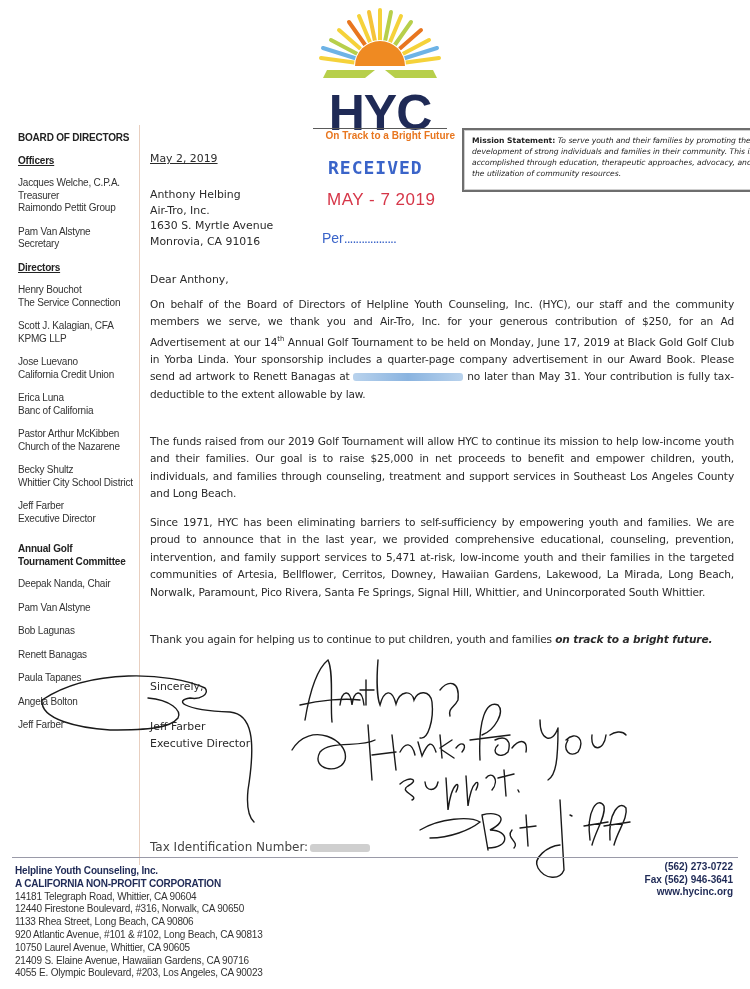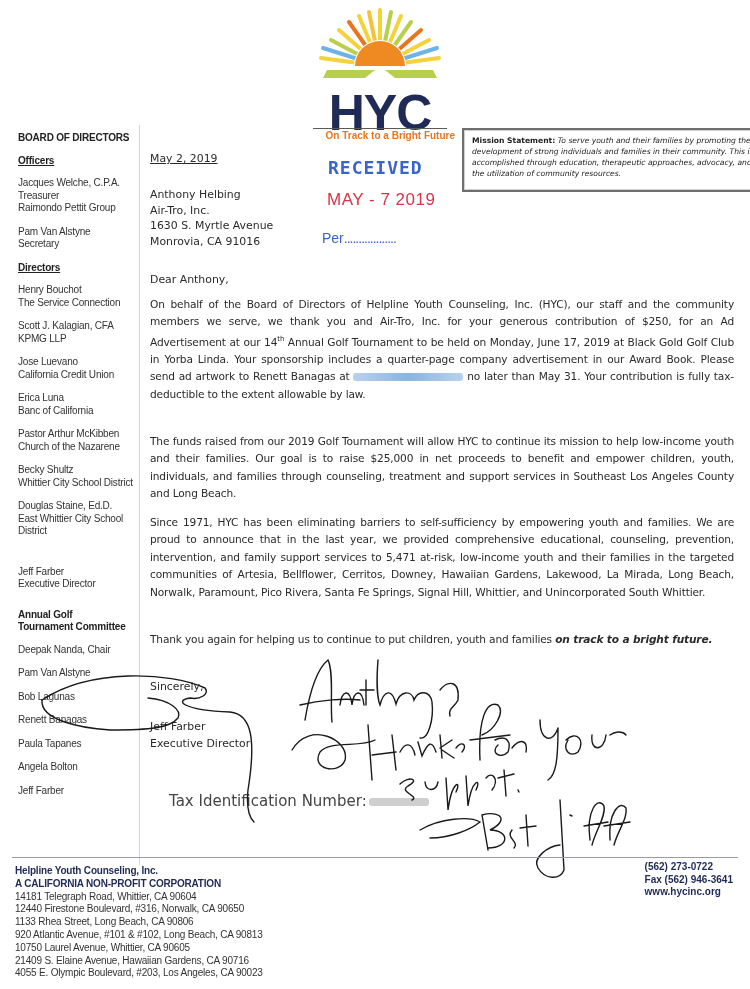--- a/index.html
+++ b/index.html
@@ -39,38 +39,38 @@
   .salutation { top: 273px; }
   .para { width: 584px; text-align: justify; line-height: 17.4px; font-size: 10.6px; letter-spacing: -0.15px; }
   .p1 { top: 296px; }
   .p2 { top: 433px; }
   .p3 { top: 514px; }
   .p4 { top: 631px; }
   .p4 b { font-style: italic; font-weight: bold; }
   .redact { display: inline-block; width: 110px; height: 8px; background: linear-gradient(90deg,#a7c7e8,#6da1d8,#a7c7e8); border-radius: 3px; vertical-align: middle; opacity: 0.8; }
   .sincerely { top: 680px; }
   .signer { top: 718px; line-height: 17px; }
-  .tax { top: 792px; font-size: 15px; color: #444; margin-left: 19px; }
+  .tax { top: 840px; font-size: 12px; color: #444; }
   .tax .tax-redact { display: inline-block; width: 60px; height: 8px; background: #cfcfcf; vertical-align: middle; border-radius: 3px; margin-left: 2px; }
 
   
   .stamp-received { position: absolute; left: 328px; top: 157px; font-family: "DejaVu Sans Mono", monospace; font-weight: bold; font-size: 18px; color: #3a64c9; letter-spacing: 1px; }
   .stamp-date { position: absolute; left: 327px; top: 190px; font-family: "Liberation Sans", sans-serif; font-size: 17px; color: #d63648; letter-spacing: 0.5px; }
   .stamp-per { position: absolute; left: 322px; top: 230px; font-family: "Liberation Sans", sans-serif; font-size: 14px; color: #3a64c9; }
   .stamp-per .dots { letter-spacing: -1px; }
 
   
   .handwriting { position: absolute; left: 0; top: 0; width: 750px; height: 989px; pointer-events: none; }
 
   
   .footer-rule { position: absolute; left: 12px; top: 857px; width: 726px; height: 1px; background: #9a9aa8; }
   .footer-left { position: absolute; left: 15px; top: 865px; font-size: 10px; line-height: 12.8px; color: #333; letter-spacing: -0.2px; }
   .footer-left .org { font-weight: bold; color: #1f2a56; }
   .footer-left .corp { font-weight: bold; color: #1f2a56; }
-  .footer-right { position: absolute; right: 17px; top: 861px; text-align: left; font-size: 10px; line-height: 12.5px; font-weight: bold; color: #1f2a56; margin-left: 28px; }
+  .footer-right { position: absolute; right: 17px; top: 861px; text-align: right; font-size: 10px; line-height: 12.5px; font-weight: bold; color: #1f2a56; margin-left: 28px; }
 </style>
 </head>
 <body>
 
 <div class="logo">
   <svg width="150" height="90" viewBox="0 0 150 90">
     <g stroke-linecap="round" stroke-width="4">
       <line x1="75" y1="62" x2="75" y2="6" stroke="#f5d23a"></line>
       <line x1="75" y1="62" x2="64" y2="8" stroke="#f5c33a"></line>
       <line x1="75" y1="62" x2="86" y2="8" stroke="#b7cf4b"></line>
@@ -127,25 +127,20 @@
     <div>Banc of California</div>
   </div>
   <div class="sb-entry">
     <div>Pastor Arthur McKibben</div>
     <div>Church of the Nazarene</div>
   </div>
   <div class="sb-entry">
     <div>Becky Shultz</div>
     <div>Whittier City School District</div>
   </div>
-  <div class="sb-entry" style="margin-bottom:28px;">
-    <div>Douglas Staine, Ed.D.</div>
-    <div>East Whittier City School</div>
-    <div>District</div>
-  </div>
   <div class="sb-entry">
     <div>Jeff Farber</div>
     <div>Executive Director</div>
   </div>
   <div class="sb-golf-title">
     <div>Annual Golf</div>
     <div>Tournament Committee</div>
   </div>
   <div class="sb-golf-item">Deepak Nanda, Chair</div>
   <div class="sb-golf-item">Pam Van Alstyne</div>

